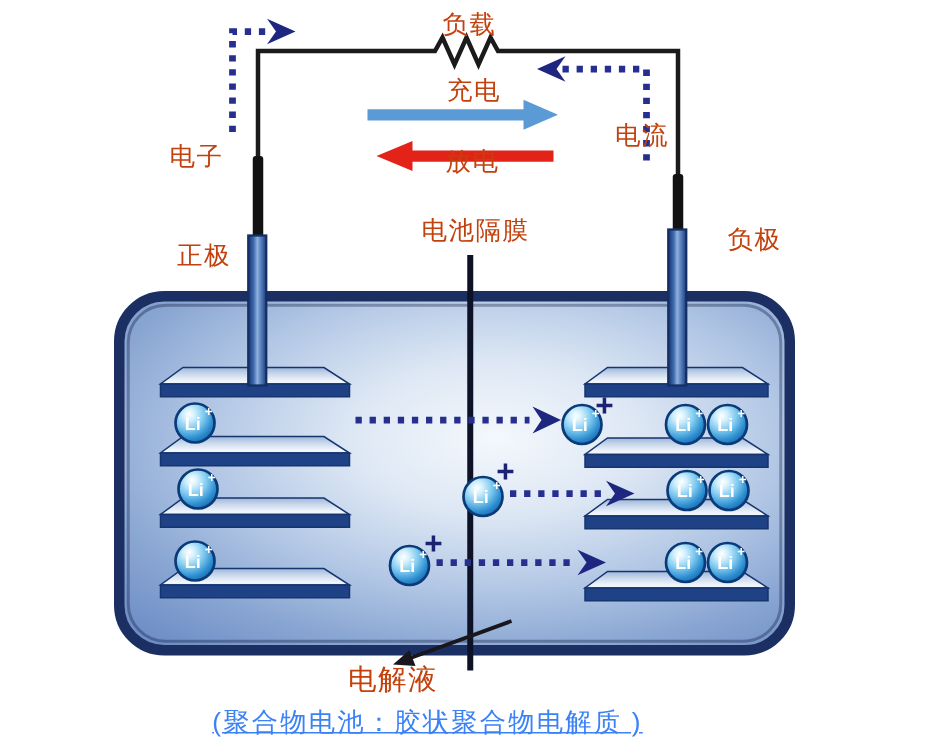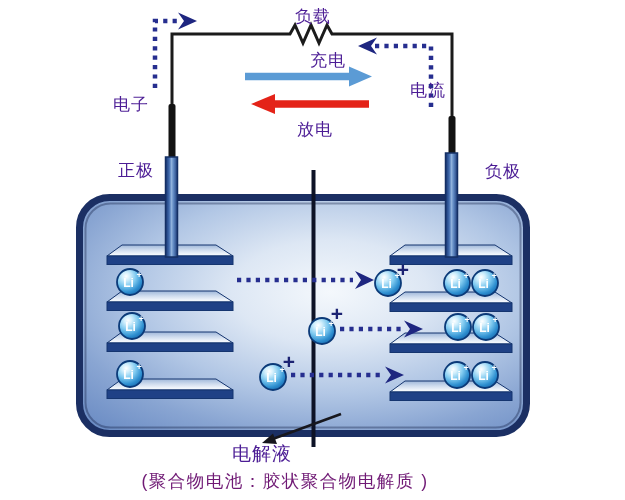--- a/index.html
+++ b/index.html
@@ -1,22 +1,22 @@
 <!DOCTYPE html>
 <html><head>
 <meta charset="utf-8">
 <style>
   html,body{margin:0;padding:0;background:#ffffff;}
   .stage{position:relative;width:625px;height:500px;background:#ffffff;overflow:hidden;
          font-family:"Liberation Sans", sans-serif;}
   .stage svg{position:absolute;left:0;top:0;}
   .lbl{position:absolute;transform:translateX(-50%);white-space:nowrap;
-       color:#4c1d95;font-size:17px;line-height:1.05;letter-spacing:1px;}
+       color:#c2410c;font-size:17px;line-height:1.05;letter-spacing:1px;}
   .lbl.small{font-size:19px;}
-  .lbl.caption{font-size:17.5px;color:#701a75;letter-spacing:1.5px;}
+  .lbl.caption{font-size:17.5px;color:#3b82f6;letter-spacing:1.5px;text-decoration:underline;}
   .ion-li{font:bold 12px "Liberation Sans",sans-serif;fill:#ffffff;}
   .ion-plus{font:bold 9px "Liberation Sans",sans-serif;fill:#ffffff;}
   .big-plus{font:bold 21px "Liberation Sans",sans-serif;fill:#1c2373;}
 </style>
 </head>
 <body>
 
 <div class="stage">
 
 <svg width="625" height="500" viewBox="0 0 625 500">
@@ -172,22 +172,23 @@
     <text class="ion-plus" x="6.5" y="-4.5">+</text>
   </g>
   <g transform="translate(485,375)">
     <circle r="13" fill="url(#gIon)" stroke="#0b3a78" stroke-width="1.8"></circle>
     <text class="ion-li" x="-1.5" y="4.5" text-anchor="middle">Li</text>
     <text class="ion-plus" x="6.5" y="-4.5">+</text>
   </g>
 </svg>
 
 <div class="lbl" style="left:313px;top:7.5px">负载</div>
-<div class="lbl" style="left:328px;top:51.5px">充电</div>
-<div class="lbl" style="left:315px;top:121px">放电</div>
+<div class="lbl" style="left:316px;top:51.5px">充电</div>
+<div class="lbl" style="left:315px;top:99px">放电</div>
 <div class="lbl" style="left:131px;top:95.5px">电子</div>
 <div class="lbl" style="left:428px;top:81.5px">电流</div>
 <div class="lbl" style="left:136px;top:161.5px">正极</div>
-<div class="lbl" style="left:503px;top:163px">负极</div>
+<div class="lbl" style="left:317px;top:144.5px">电池隔膜</div>
+<div class="lbl" style="left:503px;top:151px">负极</div>
 <div class="lbl small" style="left:262px;top:444px">电解液</div>
 <div class="lbl caption" style="left:285px;top:472px">(聚合物电池：胶状聚合物电解质 )</div>
 
 </div>
 
 </body></html>

